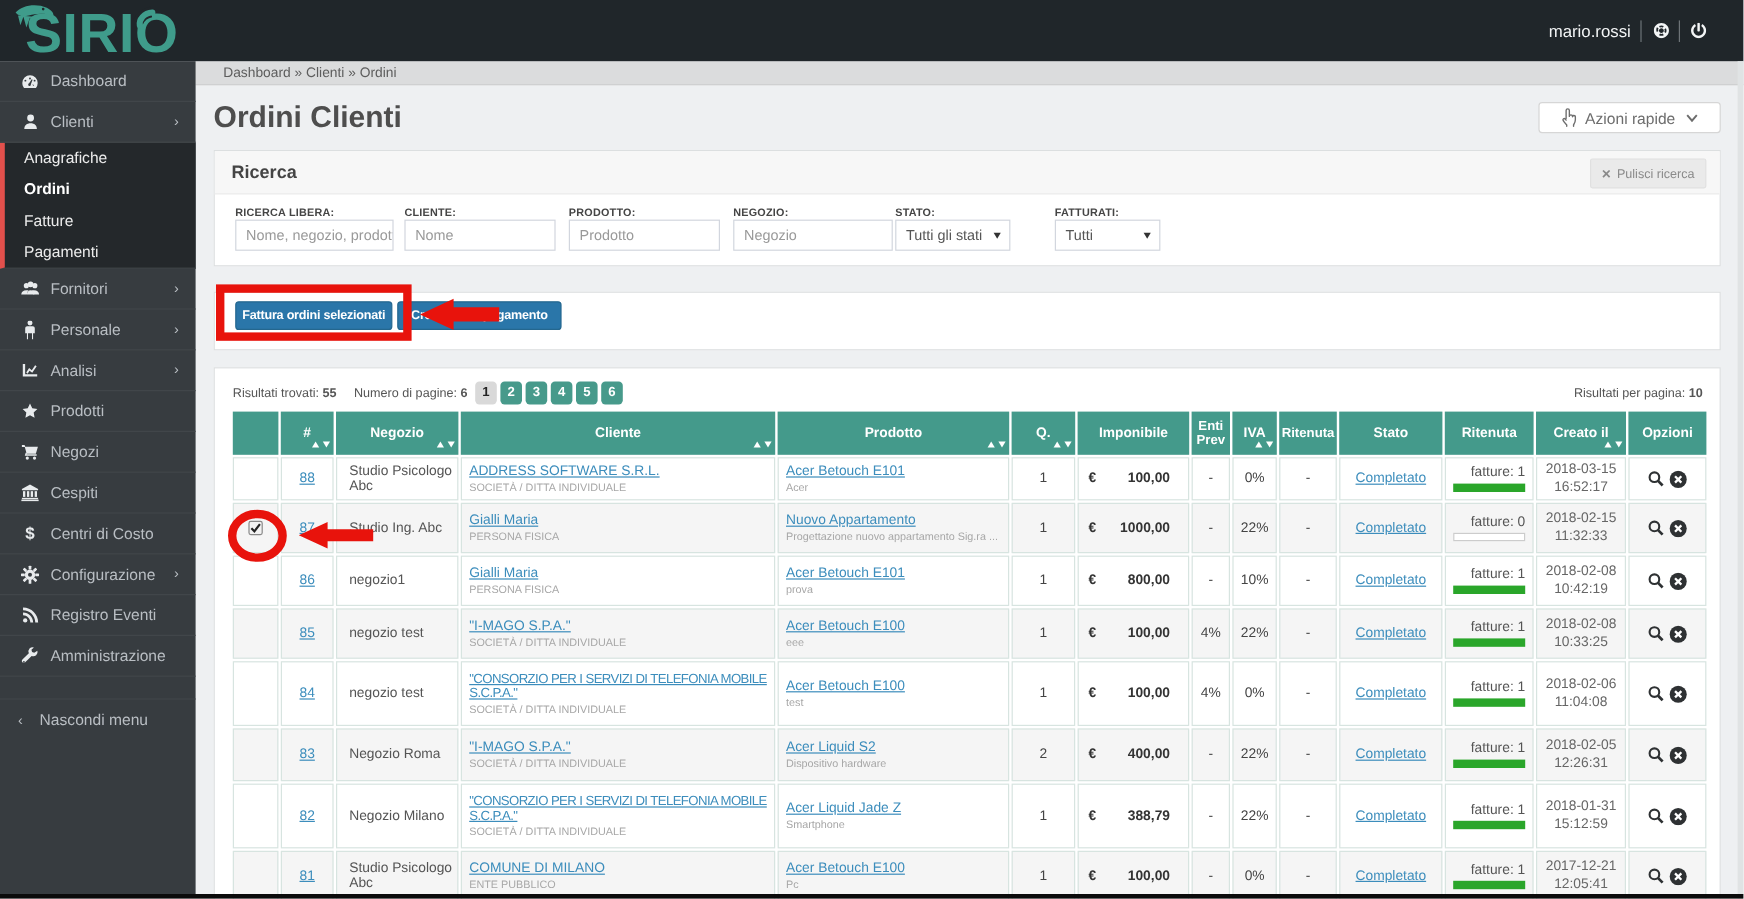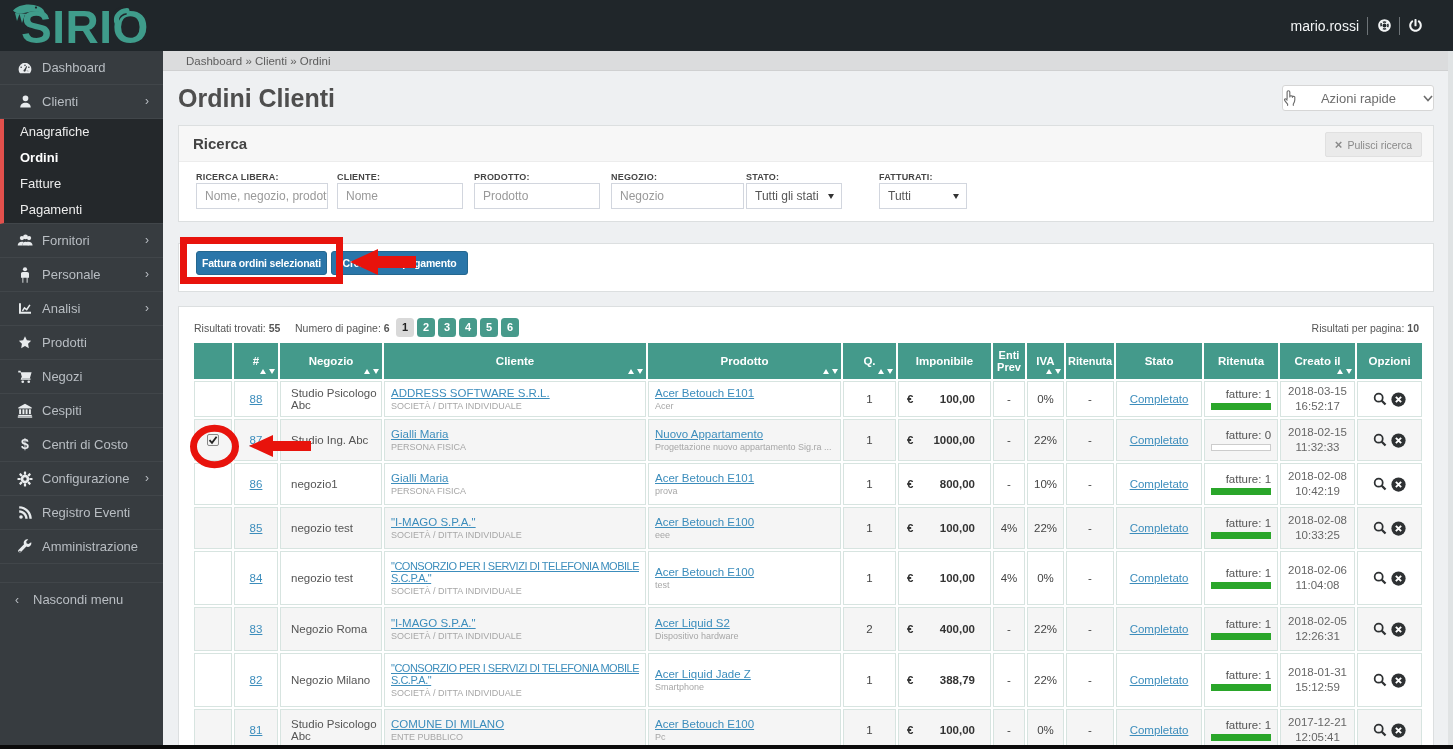--- a/index.html
+++ b/index.html
@@ -13,21 +13,21 @@
 .mitem .mico { position:absolute; left:15px; top:0; width:20px; height:33px; display:flex; align-items:center; justify-content:center; }
 .mitem .chev { position:absolute; right:14px; top:0; font-size:12px; color:#b9bec3; }
 #submenu { background:#24282b; border-left:4px solid #e2504c; border-bottom:1px solid #41464a; }
 .sitem { height:26px; line-height:26px; color:#ececec; font-size:13px; padding-left:16px; }
 .sitem.active { font-weight:bold; color:#fff; }
 #hidemenu { position:absolute; left:0; top:531px; width:163px; border-top:1px solid #41464a; height:34px; line-height:34px; color:#b9bec3; font-size:13px; padding-left:33px; }
 #hidemenu .chev2 { position:absolute; left:15px; top:0; font-size:12px; }
 #content { position:absolute; left:163px; top:51px; width:1290px; height:698px; background:#eef0f2; }
 #breadcrumb { position:absolute; left:0; top:0; width:1290px; height:20px; background:#dbdcdd; border-bottom:1px solid #cfd0d1; color:#5d5d5d; font-size:11.5px; line-height:20px; padding-left:23px; }
 #title { position:absolute; left:15px; top:33px; font-size:25px; font-weight:bold; color:#4e4e4e; }
-#azioni { position:absolute; left:1119px; top:34px; width:152px; height:26px; background:#fff; border:1px solid #d6d6d6; border-radius:3px; color:#6d6d6d; font-size:13px; display:flex; align-items:center; justify-content:space-between; gap:7px; }
+#azioni { position:absolute; left:1119px; top:34px; width:152px; height:26px; background:#fff; border:1px solid #d6d6d6; border-radius:3px; color:#6d6d6d; font-size:13px; display:flex; align-items:center; justify-content:center; gap:7px; }
 .panel { position:absolute; left:15px; width:1256px; background:#fff; border:1px solid #dcdfe0; }
 #ricerca { top:74px; height:97px; }
 #ricerca .phead { height:36px; background:#f7f7f7; border-bottom:1px solid #ececec; line-height:36px; padding-left:14px; font-size:15px; font-weight:bold; color:#444; }
 #pulisci { position:absolute; right:11px; top:6px; width:97px; height:25px; background:#eaeaea; border:1px solid #e0e0e0; border-radius:2px; color:#8a8a8a; font-size:10.5px; font-weight:normal; display:flex; align-items:center; justify-content:center; gap:5px; white-space:nowrap; }
 .flabel { position:absolute; top:46px; font-size:9px; font-weight:bold; color:#454545; letter-spacing:0.2px; white-space:nowrap; }
 .finput { position:absolute; top:57px; height:26px; border:1px solid #d2d6de; background:#fff; color:#999; font-size:12px; padding-left:8px; display:flex; align-items:center; white-space:nowrap; overflow:hidden; }
 .fselect { position:absolute; top:57px; height:26px; border:1px solid #d2d6de; background:#fff; color:#555; font-size:12px; padding-left:8px; display:flex; align-items:center; white-space:nowrap; }
 .fselect .arr { position:absolute; right:7px; top:10px; width:0; height:0; border-left:3.5px solid transparent; border-right:3.5px solid transparent; border-top:5px solid #333; }
 #btnpanel { top:192px; height:49px; }
 .bluebtn { position:absolute; top:7px; height:24px; background:#2a76a9; border:1px solid #24678f; border-radius:3px; color:#fff; font-size:10.5px; font-weight:bold; letter-spacing:-0.2px; display:flex; align-items:center; justify-content:center; white-space:nowrap; overflow:hidden; }

